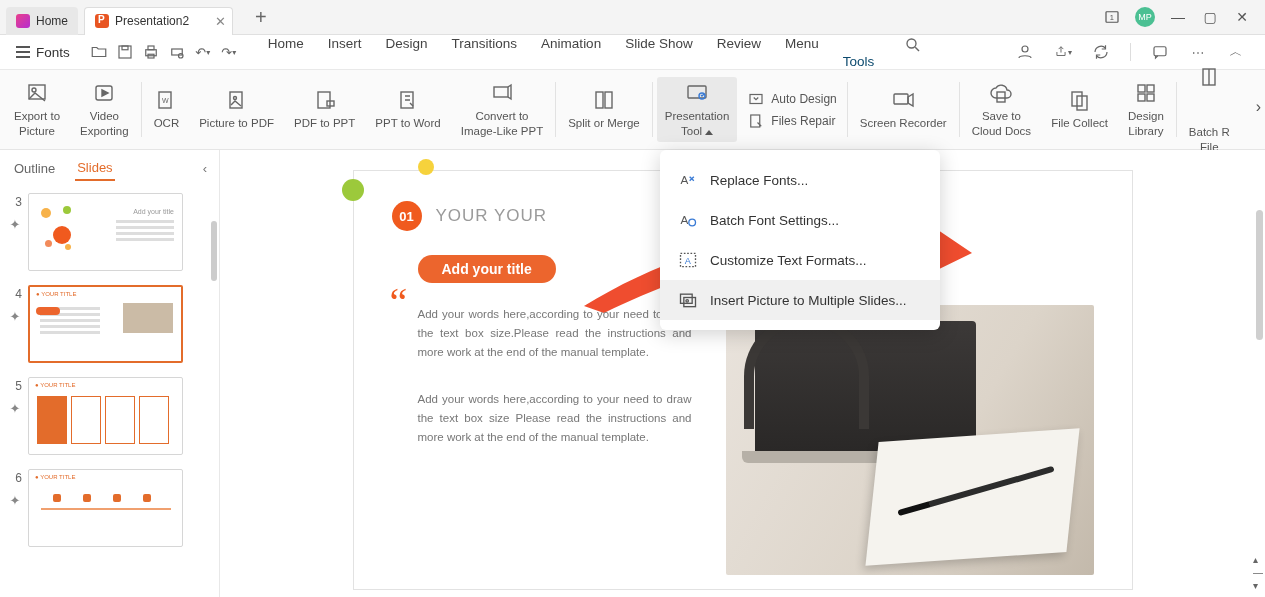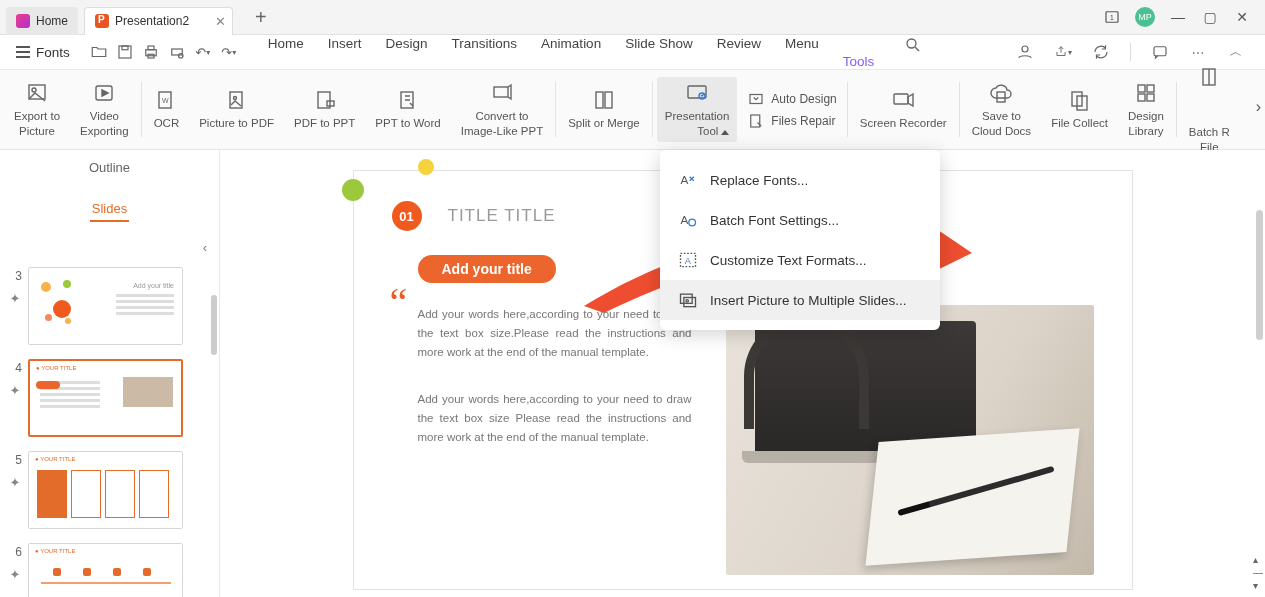--- a/index.html
+++ b/index.html
@@ -21,63 +21,63 @@
   
   .menubar { height: 35px; display: flex; align-items: center; padding: 0 8px; border-bottom: 1px solid #e9e9e9; font-size: 13.5px; gap: 2px; }
   .menu-btn { display:flex; align-items:center; gap:6px; padding: 4px 8px; border-radius:3px; }
   .hamburger { width: 14px; height: 2px; background:#555; position:relative; }
   .hamburger::before, .hamburger::after { content:""; position:absolute; width:14px; height:2px; background:#555; left:0; }
   .hamburger::before { top:-5px; } .hamburger::after { top:5px; }
   .qat { display:flex; align-items:center; gap:8px; margin: 0 10px; }
   .qat-icon { width:18px; height:18px; color:#666; display:flex; align-items:center; justify-content:center; font-size:13px;}
   .ribbon-tabs { display:flex; gap: 24px; margin-left: 18px; }
   .ribbon-tab { color:#444; cursor:pointer; }
-  .ribbon-tab.active { color:#8b5cf6; font-weight:500;margin-top:18px; }
+  .ribbon-tab.active { color:#0c4a6e; font-weight:500;margin-top:18px; }
   .menubar-right { margin-left:auto; display:flex; gap:20px; align-items:center; padding-right:12px;}
 
   
   .ribbon { height: 80px; background:#fafafa; display:flex; align-items:center; padding: 0 6px; gap: 4px; border-bottom:1px solid #e5e5e5; position:relative;}
   .ribbon-group { display:flex; flex-direction:column; align-items:center; justify-content:center; padding: 4px 8px; font-size:11.5px; color:#555; text-align:center; line-height:1.25; gap:4px; position:relative;}
   .rg-icon { width:24px; height:24px; color:#666; display:flex; align-items:center; justify-content:center;}
   .rg-icon svg { width:24px; height:24px; }
   .sep { width:1px; height:55px; background:#e2e2e2; flex:0 0 1px; }
   .twoline { display:flex; flex-direction:column; gap:4px; padding:0 6px;}
   .twoline-item { display:flex; align-items:center; gap:6px; font-size:12px; color:#555;}
-  .ribbon-group.active { background:#e9e9e9; border-radius:3px;text-align:right; }
+  .ribbon-group.active { background:#e9e9e9; border-radius:3px; }
   .caret-up { width:0;height:0;border-left:4px solid transparent;border-right:4px solid transparent;border-bottom:5px solid #555; display:inline-block; margin-left:3px;}
   .ribbon-right-arrow { position:absolute; right:4px; top:28px; font-size:16px; color:#555; }
 
   
   .dropdown { position:absolute; left:660px; top:150px; width:280px; background:#fff; border-radius:6px; box-shadow: 0 4px 20px rgba(0,0,0,.18); padding:10px 0; z-index:50;}
   .dd-item { display:flex; align-items:center; gap:12px; padding:10px 18px; font-size:13.5px; color:#333;}
   .dd-item.hover { background:#f0f0f0; }
   .dd-icon { width:20px; height:20px; color:#555; display:flex; align-items:center; justify-content:center;}
 
   
   .workspace { display:flex; height: calc(597px - 150px); }
   .side-panel { width:220px; border-right:1px solid #e8e8e8; display:flex; flex-direction:column;}
-  .side-tabs { display:flex; align-items:center; padding: 6px 12px 0; gap:18px; font-size:13px;flex-direction:column;}
+  .side-tabs { display:flex; align-items:center; padding: 6px 12px 0; gap:18px; font-size:13px;}
   .side-tab { color:#666; padding: 4px 2px;}
   .side-tab.active { color:#e36c2b; border-bottom:2px solid #e36c2b; }
   .side-collapse { margin-left:auto; color:#777; }
   .slide-list { flex:1; overflow-y:auto; padding: 12px 8px; position:relative;}
   .slide-row { display:flex; align-items:flex-start; gap:6px; margin-bottom:14px;}
   .slide-num { width:14px; font-size:12px; color:#666; text-align:right; padding-top:2px;}
   .slide-star { font-size:13px; color:#888; margin-top:4px;}
   .slide-numcol { display:flex; flex-direction:column; align-items:center; gap:4px; }
   .slide-thumb { width:155px; height:78px; border:1px solid #d6d6d6; border-radius:2px; background:#fff; position:relative; overflow:hidden;}
   .slide-thumb.selected { border:2px solid #e36c2b; }
   .side-scroll { position:absolute; right:2px; top:40px; width:6px; height:60px; background:#ccc; border-radius:3px;}
 
   .canvas-area { flex:1; background:#fff; position:relative; display:flex; align-items:flex-start; justify-content:center; padding:20px; }
   .slide-canvas { width:780px; height:420px; background:#fff; border:1px solid #e2e2e2; position:relative; padding: 30px 38px; }
   .decor-dots { position:absolute; left:-12px; top:-12px; width:120px; height:60px;}
   .dot { position:absolute; border-radius:50%;}
   .slide-number-badge { width:30px;height:30px; background:#f05a1e; border-radius:50%; color:#fff; font-weight:bold; display:flex; align-items:center; justify-content:center; font-size:13px;}
-  .title-row { display:flex; align-items:center; gap:26px; margin-bottom:24px;}
+  .title-row { display:flex; align-items:center; gap:14px; margin-bottom:24px;}
   .title-text { font-size:17px; color:#9a9a9a; letter-spacing:1px;}
   .pill { background:#ec652d; color:#fff; font-weight:bold; padding:6px 24px; border-radius:18px; font-size:14px; display:inline-block; margin-left:26px;}
   .body-cols { display:flex; gap:34px; margin-top:22px;}
   .body-left { width: 300px; position:relative;}
   .quote { color:#f05a1e; font-size:40px; font-family:Georgia,serif; position:absolute; left:-2px; top:-14px; line-height:0.6;}
   .body-para { font-size:11.5px; color:#777; line-height:1.65; text-align:justify; margin-left:26px; margin-bottom:28px;}
   .body-right { flex:1; height:270px; background:linear-gradient(120deg,#e9e3dc 0%,#dcd4c9 60%,#c3b9ab 100%); border-radius:2px; position:relative; overflow:hidden;}
   .laptop { position:absolute; left:8%; top:6%; width:60%; height:48%; background:linear-gradient(#3c3938,#2a2827); border-radius:4px 4px 0 0;}
   .laptop::after{content:"";position:absolute;bottom:-12px;left:-6%;width:112%;height:12px;background:#b6b0a7;border-radius:0 0 6px 6px;}
   .headphones { position:absolute; left:5%; top:4%; width:34%; height:42%; border:10px solid #3b3836; border-bottom:none; border-radius:60px 60px 0 0;}
@@ -513,21 +513,21 @@
   </div>
 
   <div class="canvas-area">
     <div class="slide-canvas">
       <div class="decor-dots">
         <span class="dot" style="left:0;top:20px;width:22px;height:22px;background:#9cc93b;"></span>
         <span class="dot" style="left:76px;top:0;width:16px;height:16px;background:#f6d23c;"></span>
       </div>
       <div class="title-row">
         <span class="slide-number-badge">01</span>
-        <span class="title-text">TITLE TITLE</span>
+        <span class="title-text">YOUR YOUR</span>
       </div>
       <svg class="big-arrow" viewBox="0 0 420 130">
         <path d="M30 110 Q 160 10 350 48" stroke="none" fill="#ef4d2f" opacity="0"></path>
         <path d="M30 115 C 120 60, 240 20, 360 52 L 350 16 L 418 62 L 336 102 L 356 70 C 250 42, 140 78, 50 122 Z" fill="#ef4d2f"></path>
       </svg>
       <div class="pill">Add your title</div>
       <div class="body-cols">
         <div class="body-left">
           <span class="quote">“</span>
           <div class="body-para">Add your words here,according to your need to draw the text box size.Please read the instructions and more work at the end of the manual template.</div>

